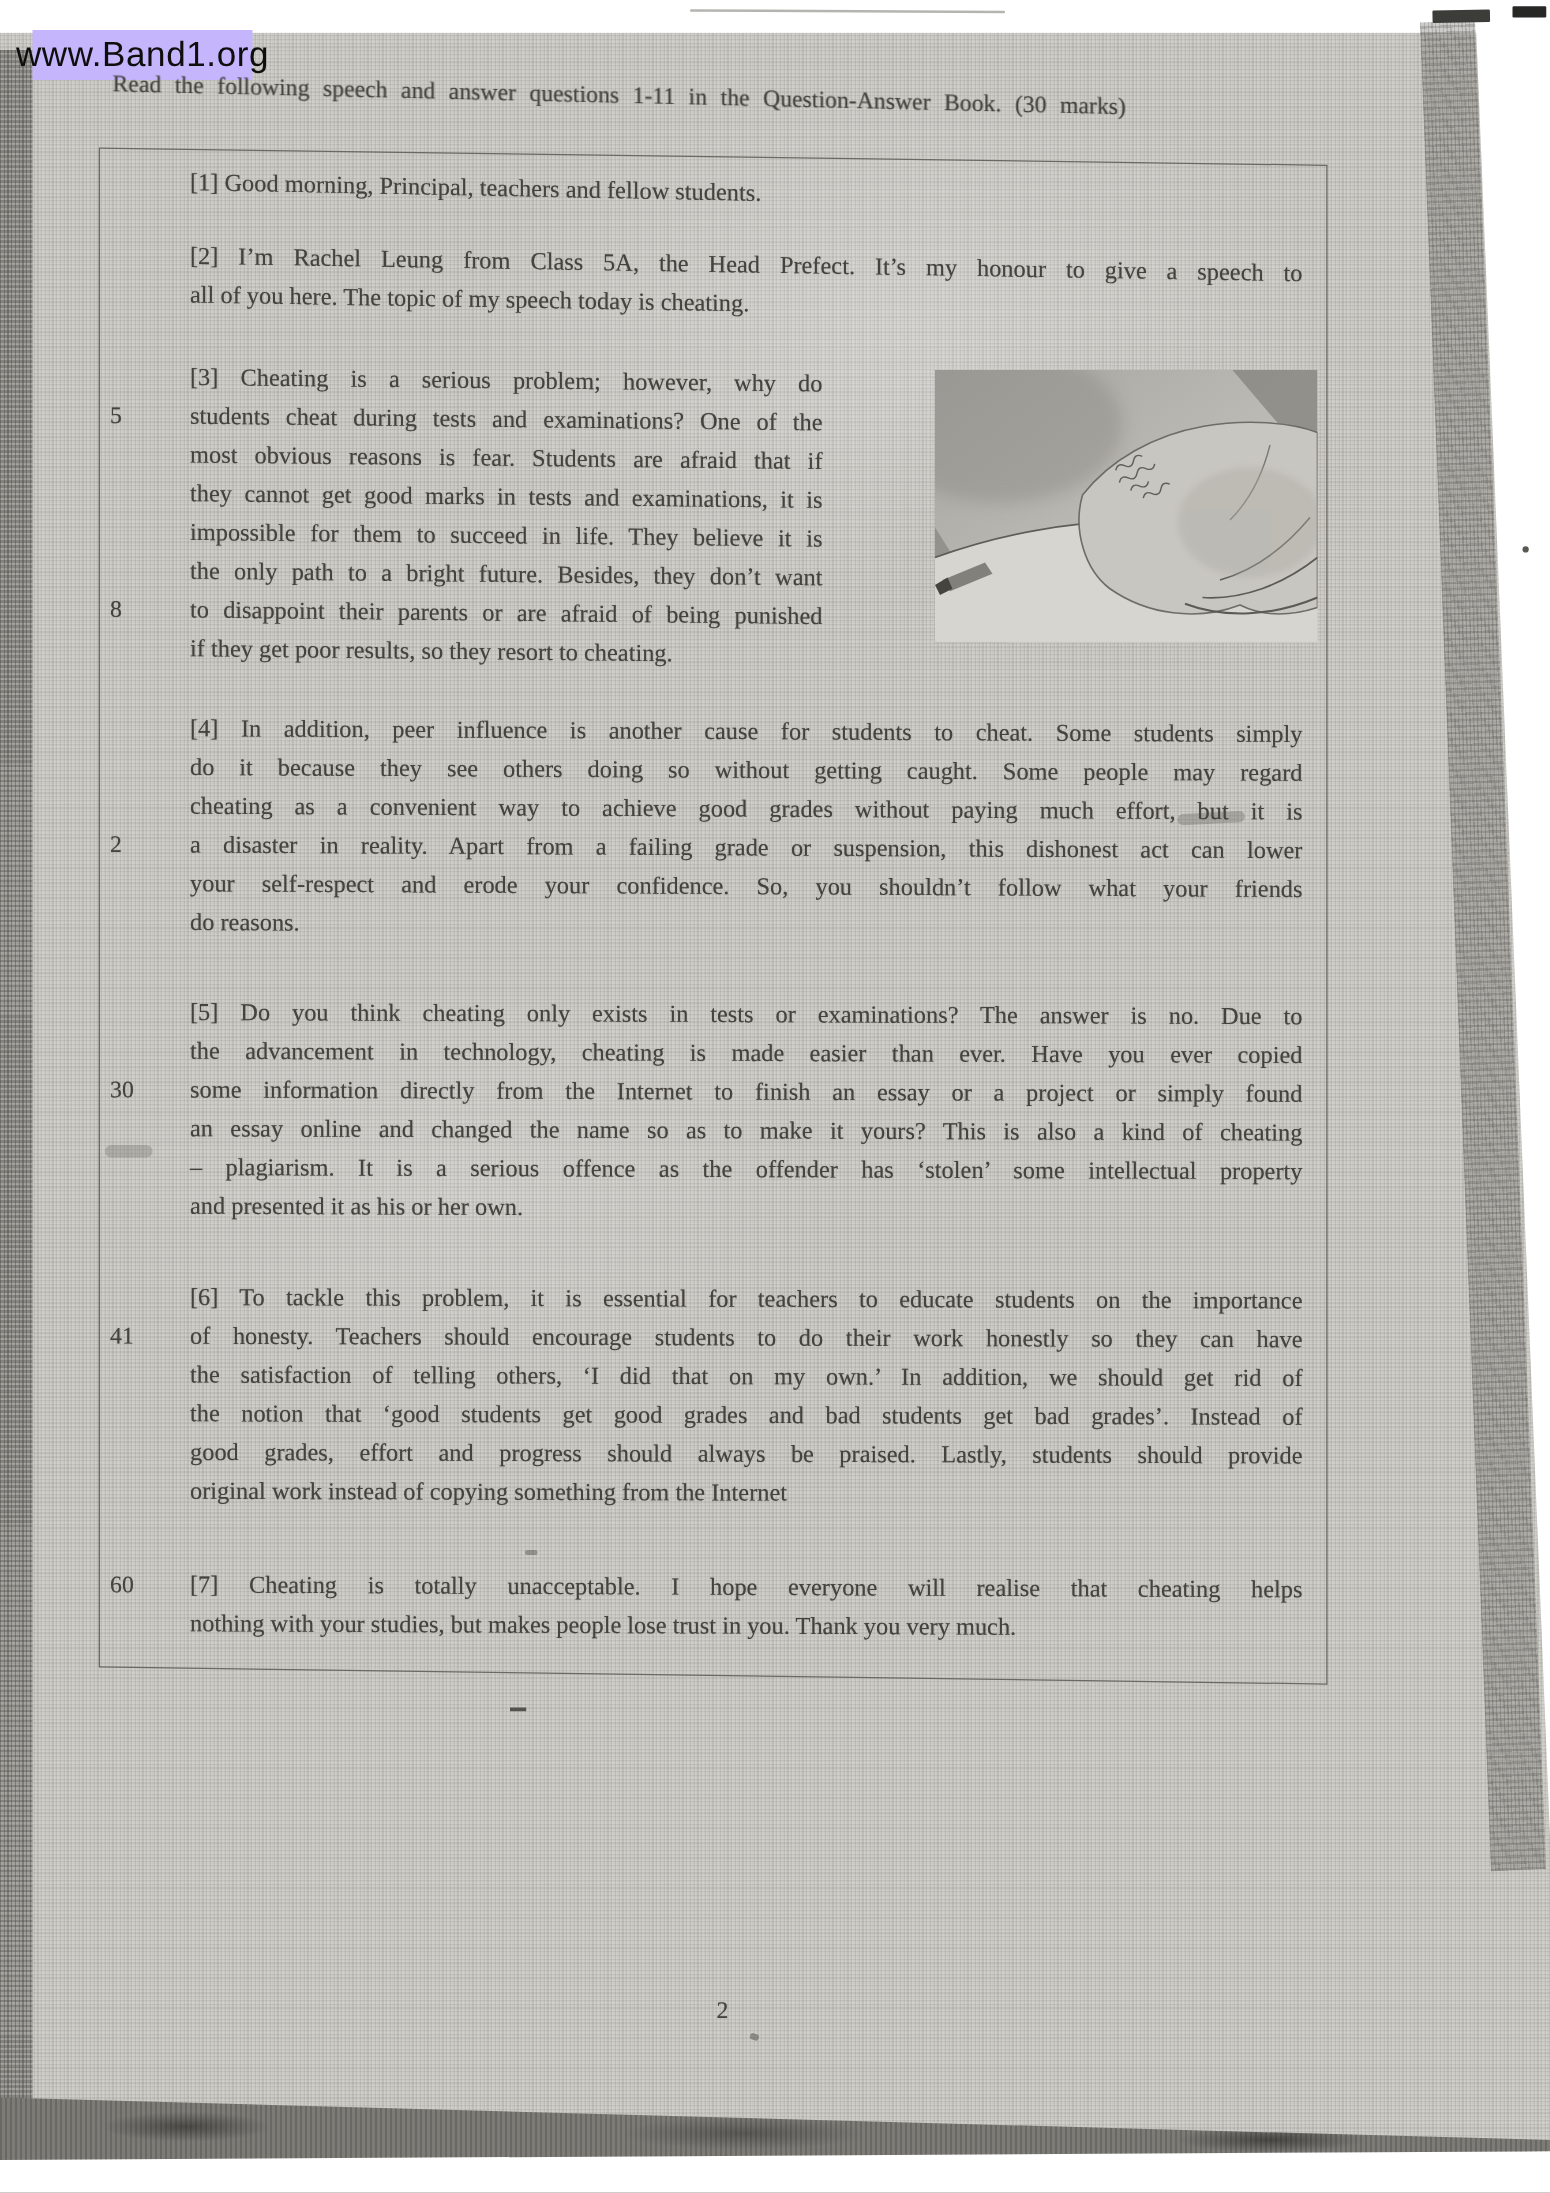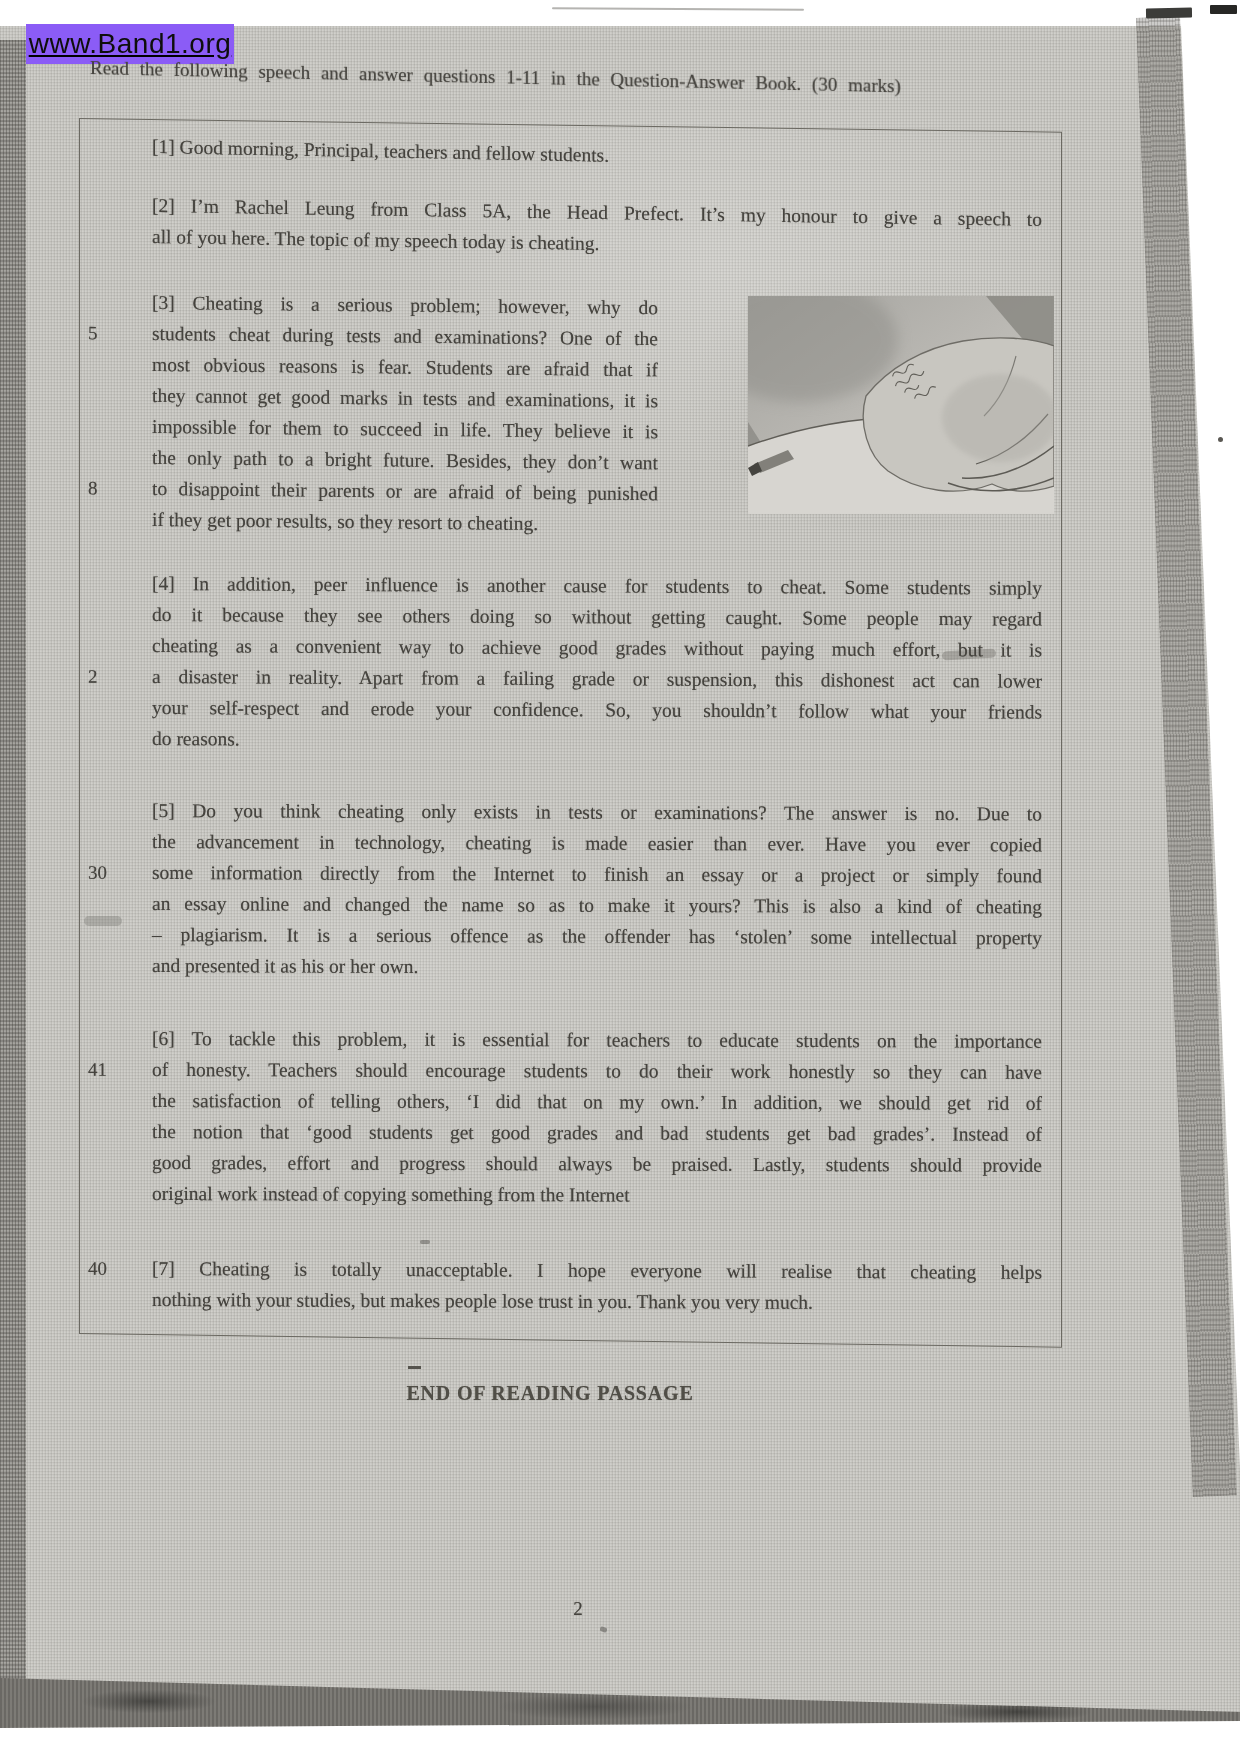--- a/index.html
+++ b/index.html
@@ -47,22 +47,22 @@
   .mark { position:absolute; border-radius:1px; }
   .mark-a { left:1146px; top:8px; width:46px; height:10px; background:#3c3c39; transform:rotate(-1deg); }
   .mark-b { left:1210px; top:5px; width:27px; height:9px; background:#272725; }
   .mark-line { left:552px; top:8px; width:252px; height:2px; background:rgba(120,118,113,0.55); transform:rotate(0.3deg); }
   .mark-smudge1 { left:942px; top:650px; width:54px; height:9px; background:rgba(108,106,101,0.38); border-radius:5px; transform:rotate(-3deg); }
   .mark-smudge2 { left:84px; top:916px; width:38px; height:10px; background:rgba(116,114,108,0.35); border-radius:5px; }
   .mark-dot1 { left:1218px; top:437px; width:5px; height:5px; background:#5a5853; border-radius:50%; }
   .mark-dot2 { left:420px; top:1240px; width:10px; height:4px; background:rgba(90,88,83,0.5); border-radius:2px; }
   .mark-dot3 { left:600px; top:1627px; width:7px; height:5px; background:rgba(90,88,83,0.55); border-radius:2px; transform:rotate(20deg); }
 
-  .watermark { position:absolute; left:26px; top:24px; width:208px; height:40px; background:#8b5cf6;
-    display:flex; align-items:center; justify-content:center;text-decoration:underline; }
+  .watermark { position:absolute; left:26px; top:24px; width:176px; height:40px; background:#c4b5fd;
+    display:flex; align-items:center; justify-content:center; }
   .watermark span { font-family:"Liberation Sans","DejaVu Sans",sans-serif; font-size:28px; color:#0e0e0c; letter-spacing:0.5px; }
 
   .ink { color:#45433e; text-shadow:0 0 0.8px rgba(69,67,62,0.55); }
 
   .header-line { position:absolute; left:90px; top:57px; width:860px; font-size:19px;
     word-spacing:6px; transform:skewY(1.3deg); transform-origin:left top; filter:blur(0.25px); }
 
   .pbox { position:absolute; left:79px; top:118px; width:983px; height:1216px;
     border:1.5px solid #6b6962; transform:skewY(0.8deg); transform-origin:left top; }
 
@@ -204,25 +204,24 @@
     <div class="para p6">
       <div class="line"><span class="num"></span><span class="txt">[6] To tackle this problem, it is essential for teachers to educate students on the importance</span></div>
       <div class="line"><span class="num">41</span><span class="txt">of honesty. Teachers should encourage students to do their work honestly so they can have</span></div>
       <div class="line"><span class="num"></span><span class="txt">the satisfaction of telling others, ‘I did that on my own.’ In addition, we should get rid of</span></div>
       <div class="line"><span class="num"></span><span class="txt">the notion that ‘good students get good grades and bad students get bad grades’. Instead of</span></div>
       <div class="line"><span class="num"></span><span class="txt">good grades, effort and progress should always be praised. Lastly, students should provide</span></div>
       <div class="line nj"><span class="num"></span><span class="txt">original work instead of copying something from the Internet</span></div>
     </div>
 
     <div class="para p7">
-      <div class="line"><span class="num">40</span><span class="txt">[7] Cheating is totally unacceptable. I hope everyone will realise that cheating helps</span></div>
+      <div class="line"><span class="num">60</span><span class="txt">[7] Cheating is totally unacceptable. I hope everyone will realise that cheating helps</span></div>
       <div class="line nj"><span class="num"></span><span class="txt">nothing with your studies, but makes people lose trust in you. Thank you very much.</span></div>
     </div>
 
   </div>
 
   <div class="end-dash"></div>
-  <div class="endnote">END OF READING PASSAGE</div>
 
   <div class="pagenum ink">2</div>
 
   <div class="bottom-band"></div>
 </div>
 
 </body></html>

